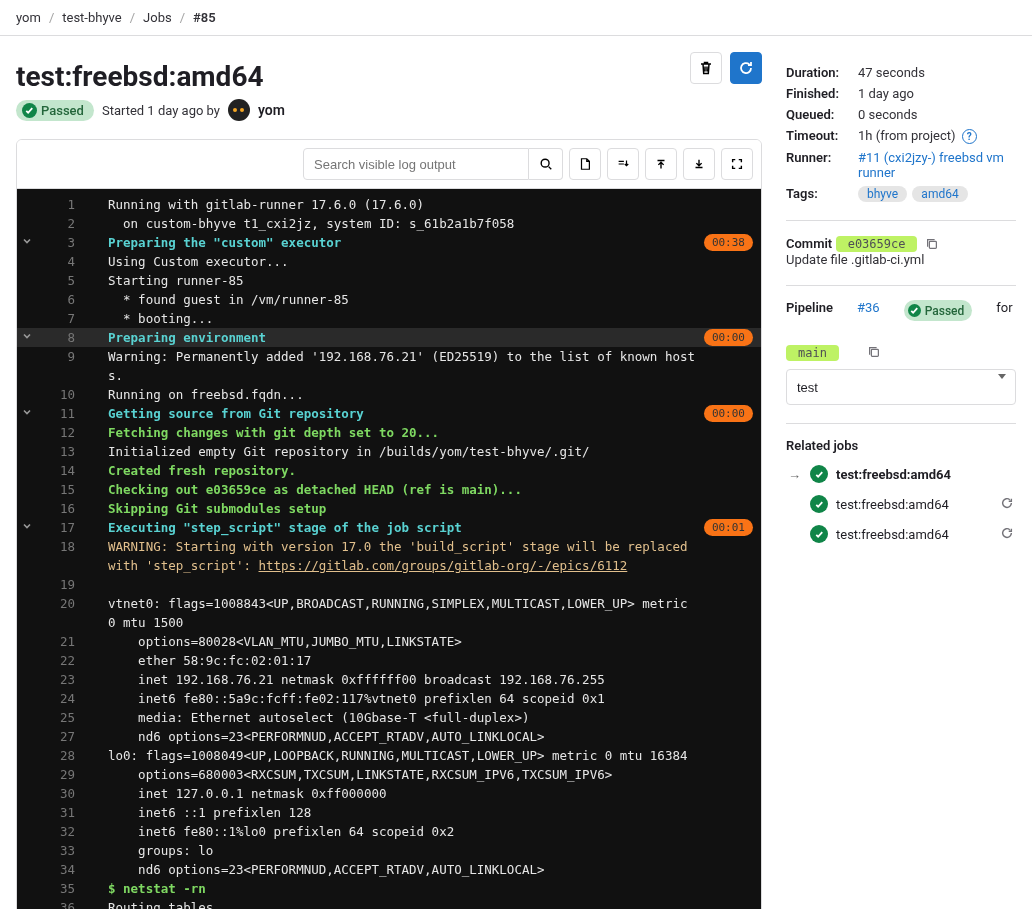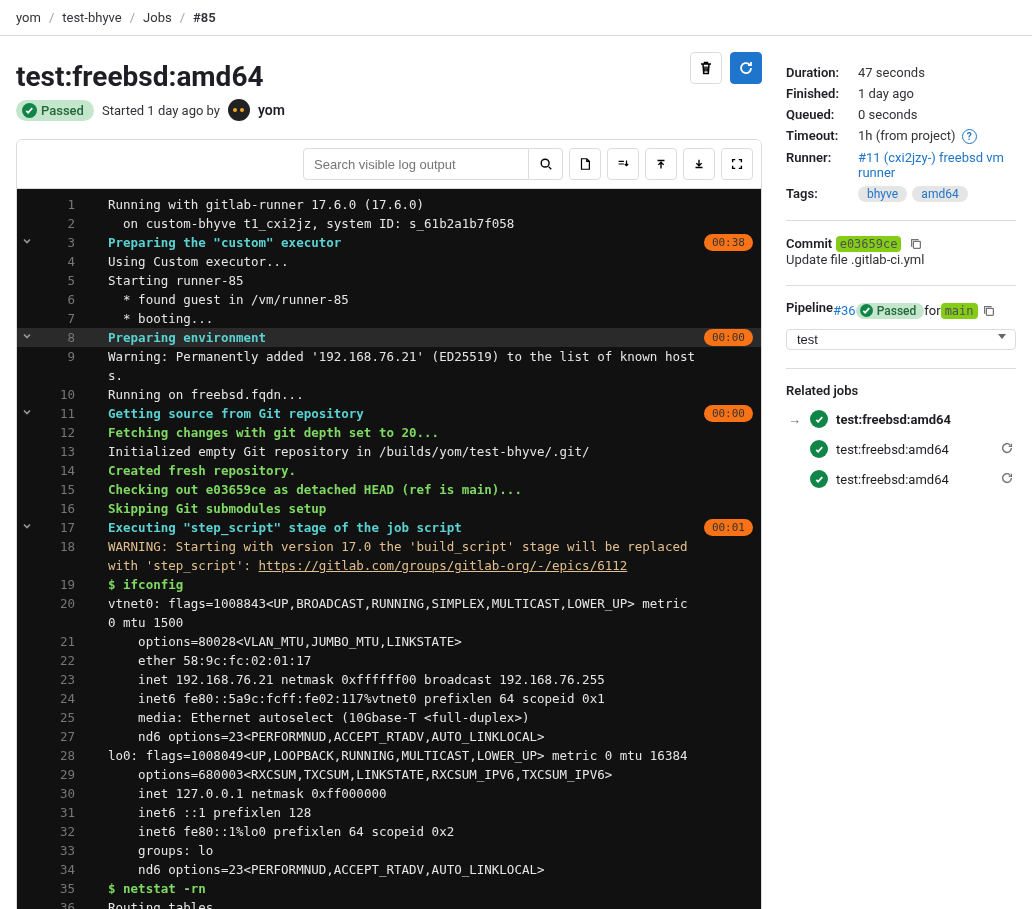--- a/index.html
+++ b/index.html
@@ -142,35 +142,35 @@
     display:inline-flex;width:15px;height:15px;border-radius:50%;
     border:1.5px solid var(--blue-500);color:var(--blue-500);
     align-items:center;justify-content:center;font-size:10px;font-weight:700;
     vertical-align:middle;margin-left:3px;
   }
   .tag-pill{
     display:inline-block;background:#e5e5e5;color:#1f75cb;
     border-radius:10px;padding:1px 9px;font-size:12px;margin-right:2px;
   }
   .code-pill{
-    display:inline-block;background:#84cc16;color:#4f4f55;
-    border-radius:4px;padding:1px 4px;font-family:ui-monospace,Menlo,Consolas,monospace;
+    display:inline-block;background:#bef264;color:#4f4f55;
+    border-radius:4px;padding:1px 12px;font-family:ui-monospace,Menlo,Consolas,monospace;
     font-size:12px;
   }
   .copy-icon{
     display:inline-flex;width:14px;height:14px;vertical-align:middle;margin-left:4px;color:#737278;cursor:pointer;
   }
   .copy-icon svg{width:14px;height:14px;}
   .side-hr{border:none;border-top:1px solid var(--border);margin:14px 0;}
   .side-label{font-weight:600;font-size:13px;margin-bottom:6px;}
   .side-sub{font-size:13px;color:var(--gray-700);}
-  .pipeline-row{display:flex;align-items:center;gap:0;flex-wrap:wrap;font-size:13px;}
+  .pipeline-row{display:flex;gap:24px;flex-wrap:wrap;font-size:13px;}
   .status-badge.sm{padding:1px 8px 1px 4px;font-size:12px;}
   .select{
-    margin-top:8px;width:100%;height:21px;border:1px solid var(--border);border-radius:4px;
+    margin-top:8px;width:100%;height:36px;border:1px solid var(--border);border-radius:4px;
     background:#fff;padding:0 28px 0 10px;font-size:13px;color:var(--gray-900);
     appearance:none;position:relative;
   }
   .select-wrap{position:relative;}
   .select-wrap::after{
     content:"";position:absolute;right:10px;top:13px;
     border-left:4px solid transparent;border-right:4px solid transparent;border-top:5px solid #666;
   }
   .related-item{
     display:flex;align-items:center;gap:8px;padding:6px 2px;font-size:13px;
@@ -382,21 +382,20 @@
             <span class="ln-time">00:01</span>
           </div>
           <div class="log-line">
             <span class="ln-toggle"></span>
             <span class="ln-num">18</span>
             <span class="ln-text yellow">WARNING: Starting with version 17.0 the 'build_script' stage will be replaced with 'step_script': <a href="#">https://gitlab.com/groups/gitlab-org/-/epics/6112</a></span>
           </div>
           <div class="log-line">
             <span class="ln-toggle"></span>
             <span class="ln-num">19</span>
-            <span class="ln-text green">$ ifconfig</span>
           </div>
           <div class="log-line">
             <span class="ln-toggle"></span>
             <span class="ln-num">20</span>
             <span class="ln-text">vtnet0: flags=1008843&lt;UP,BROADCAST,RUNNING,SIMPLEX,MULTICAST,LOWER_UP&gt; metric 0 mtu 1500</span>
           </div>
           <div class="log-line">
             <span class="ln-toggle"></span>
             <span class="ln-num">21</span>
             <span class="ln-text">    options=80028&lt;VLAN_MTU,JUMBO_MTU,LINKSTATE&gt;</span>

